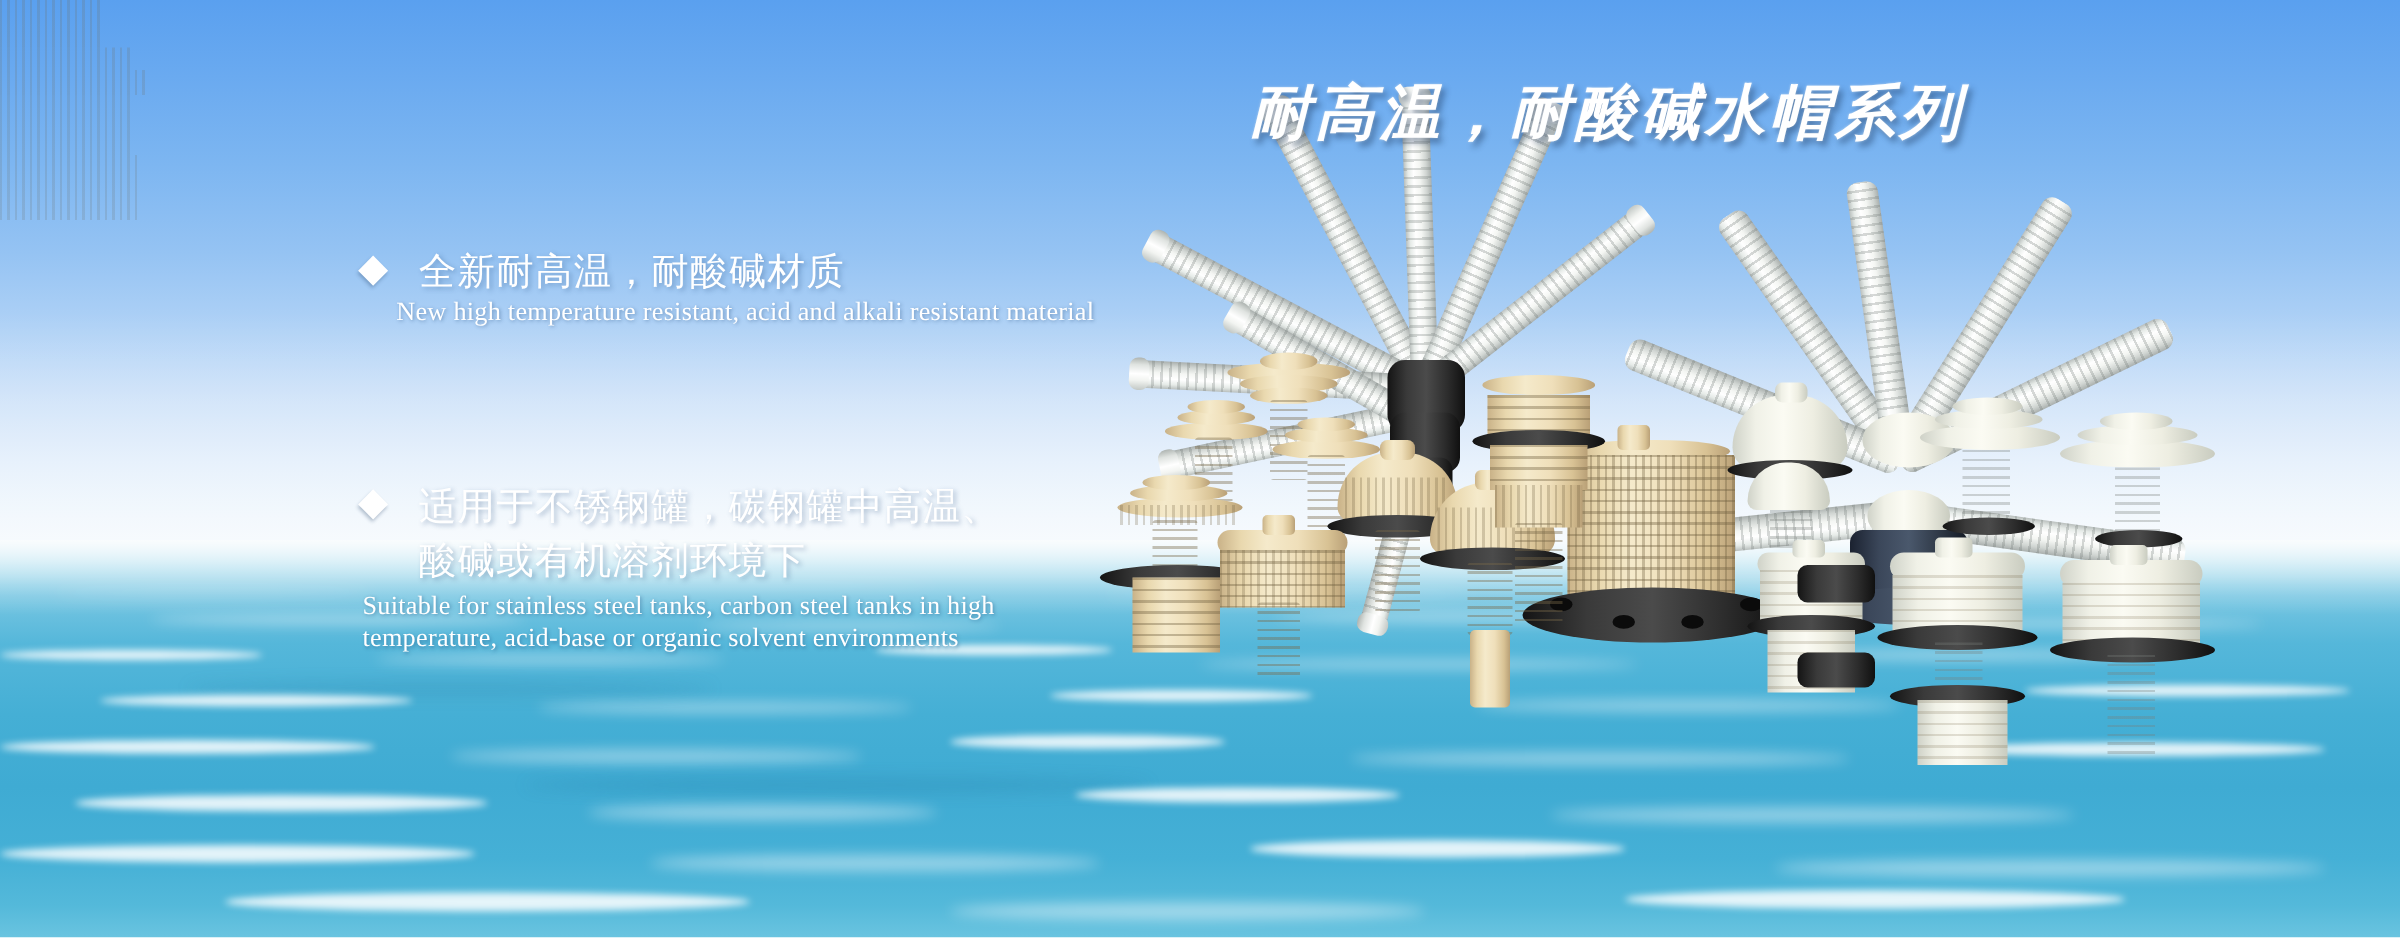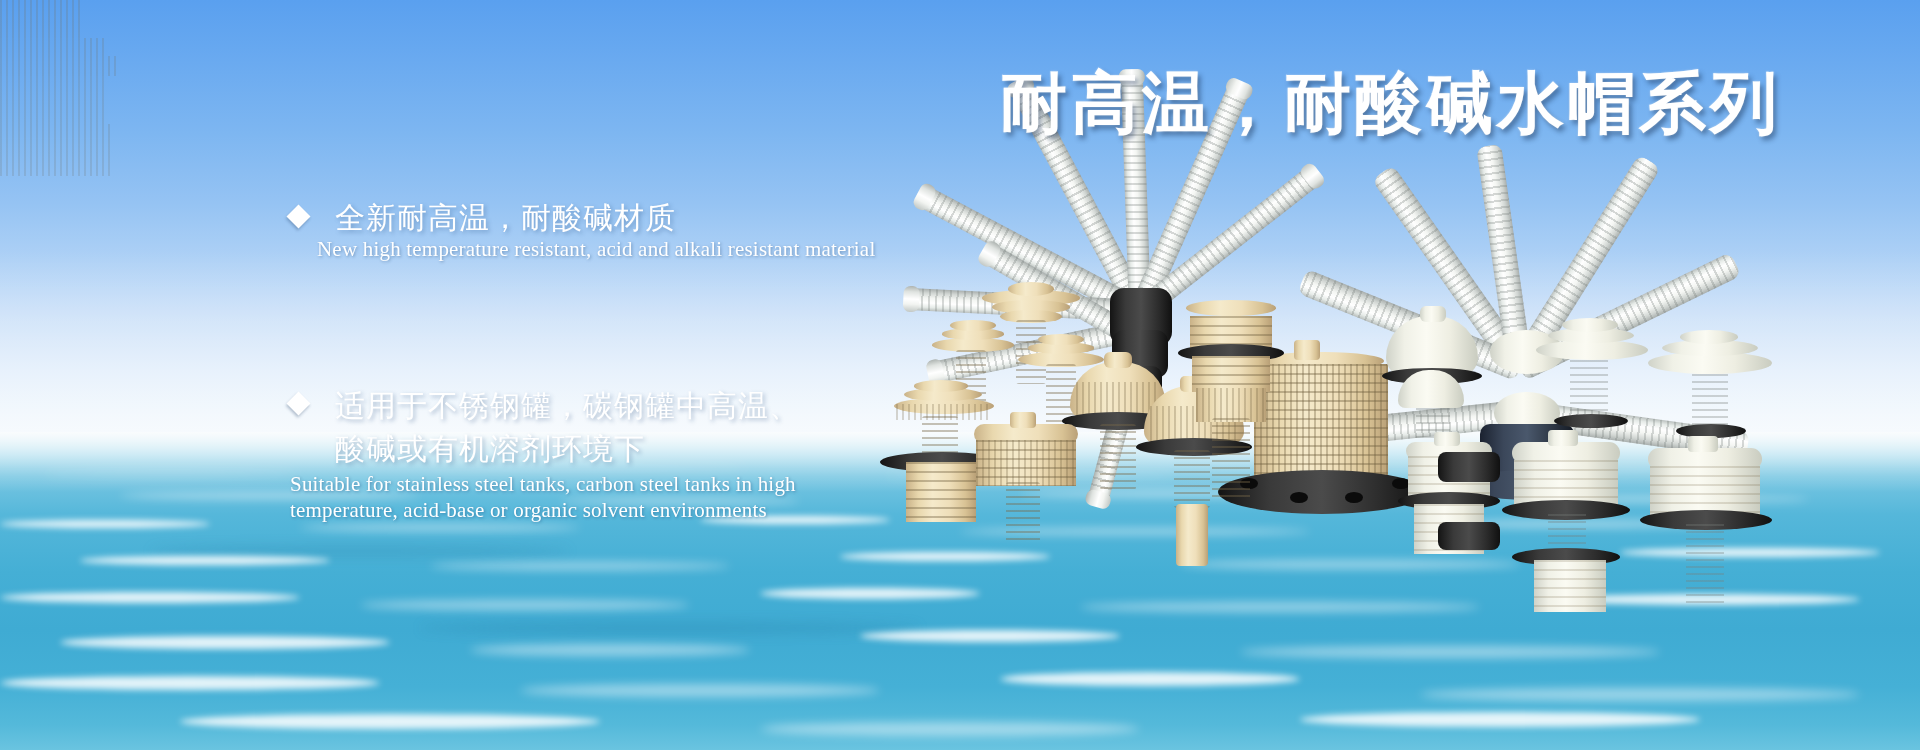--- a/index.html
+++ b/index.html
@@ -71,26 +71,27 @@
   }
   .ripple.soft { background: rgba(255,255,255,0.45); filter: blur(5px); }
   .ripple.faint { background: rgba(255,255,255,0.25); filter: blur(7px); }
   .ripple.dark { background: rgba(32,120,160,0.22); filter: blur(6px); }
 
   
   .headline {
     position: absolute;
     left: 1000px;
     top: 58px;
-    font-size: 67px;
+    font-size: 48px;
     font-weight: bold;
     letter-spacing: 4px;
     color: #ffffff;
     text-shadow: 3px 4px 5px rgba(20,45,80,0.45), 0 0 2px rgba(255,255,255,0.6);
     white-space: nowrap;
+    font-style: italic;
   }
 
   .bullet-block { position: absolute; }
   .bullet-block .diamond {
     position: absolute;
     left: 0;
     width: 17px;
     height: 17px;
     background: #ffffff;
     transform: rotate(45deg);

